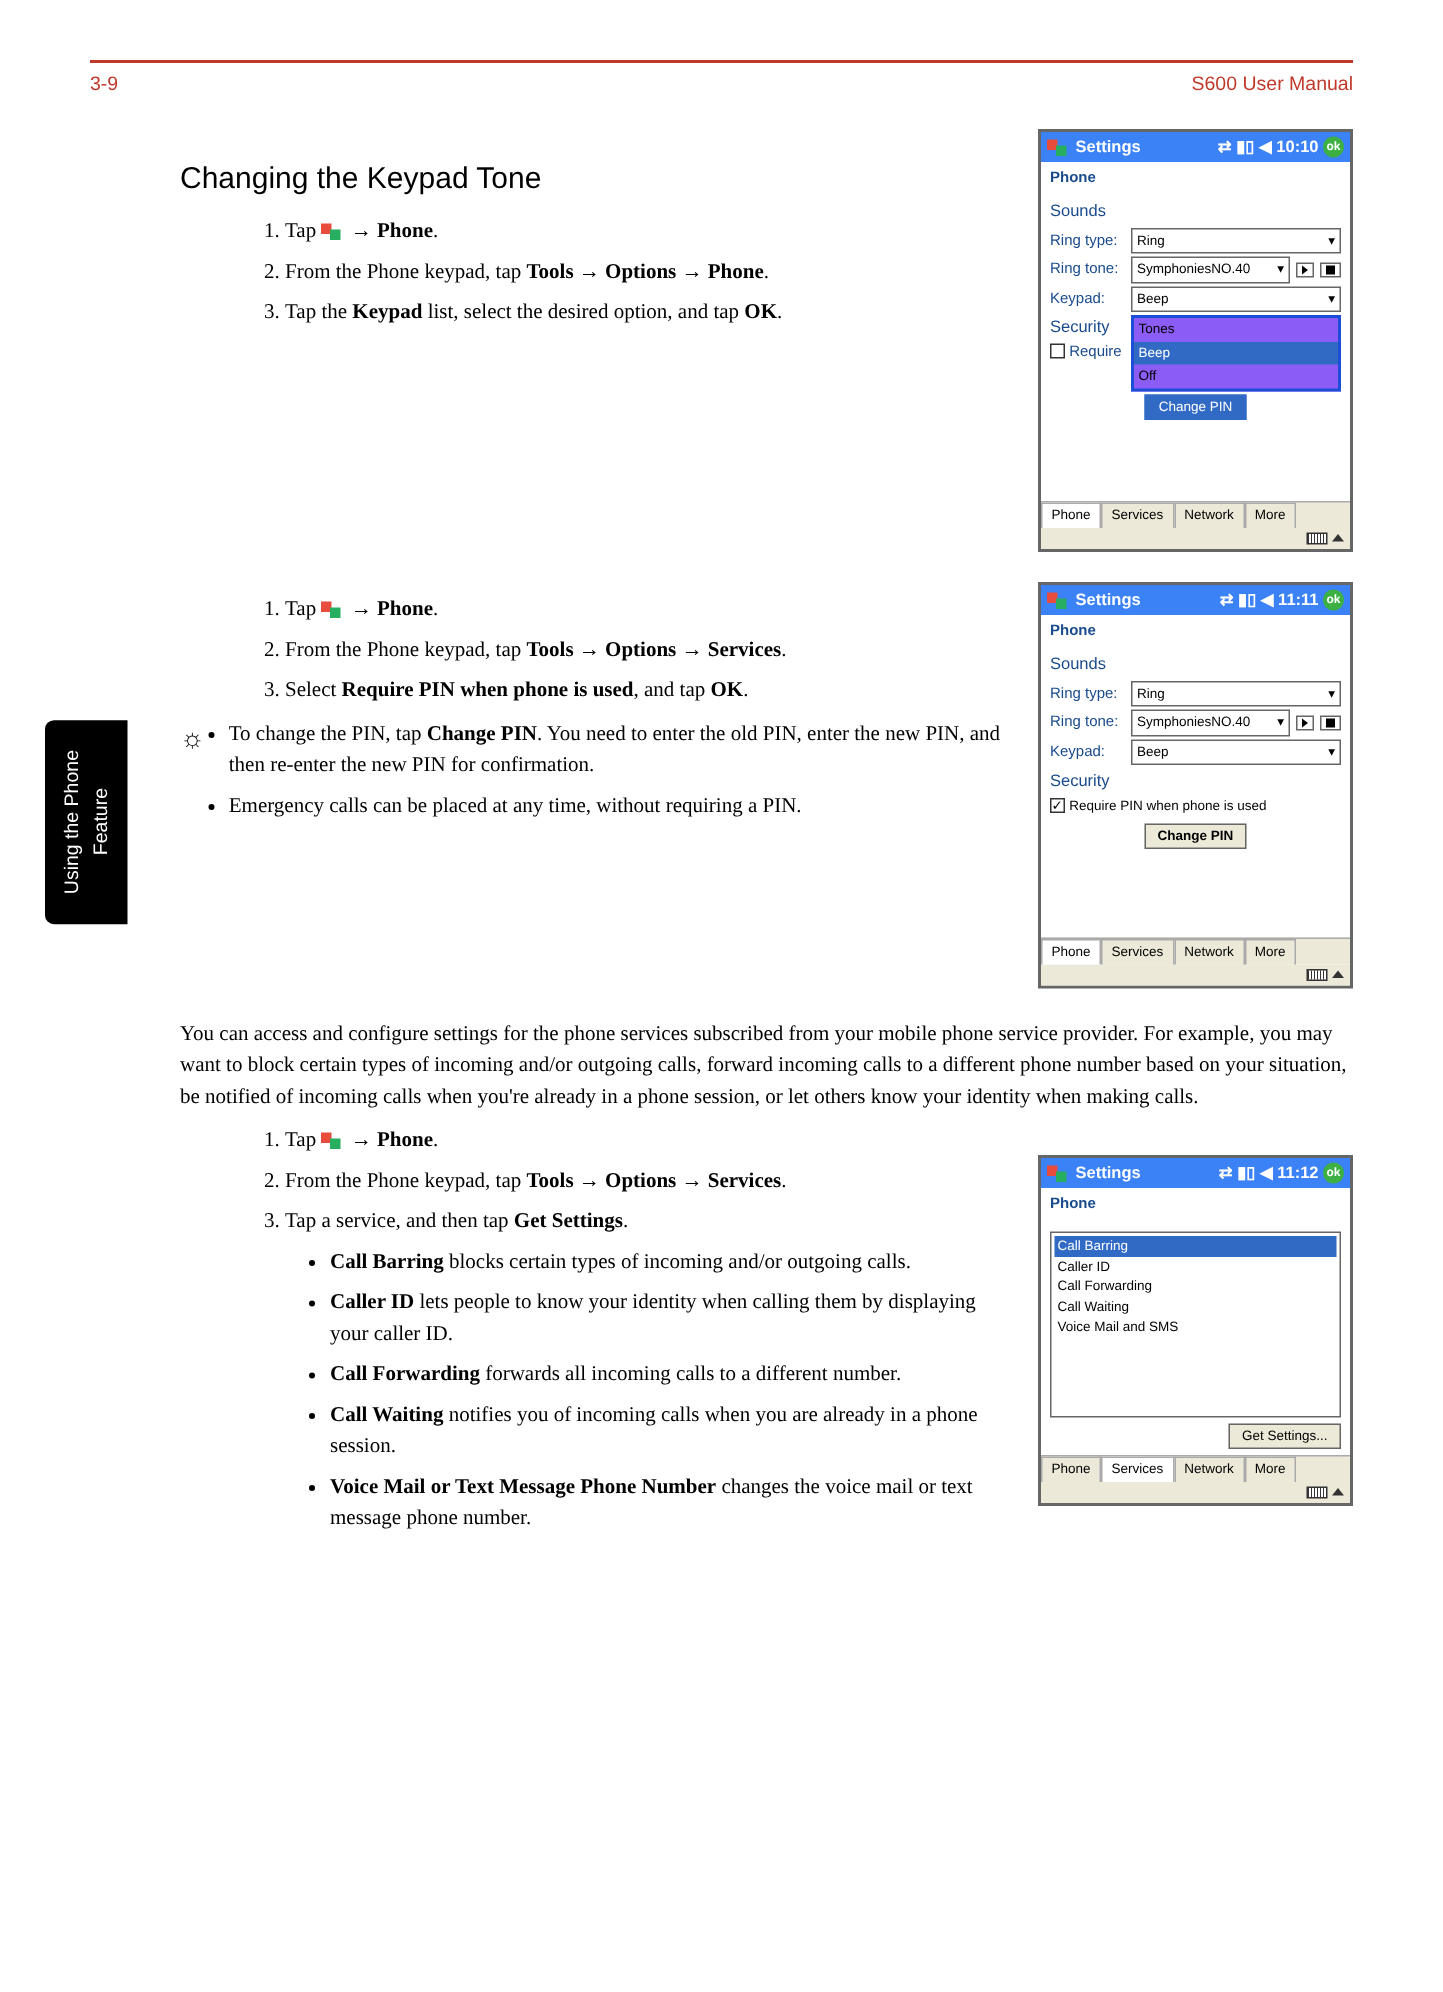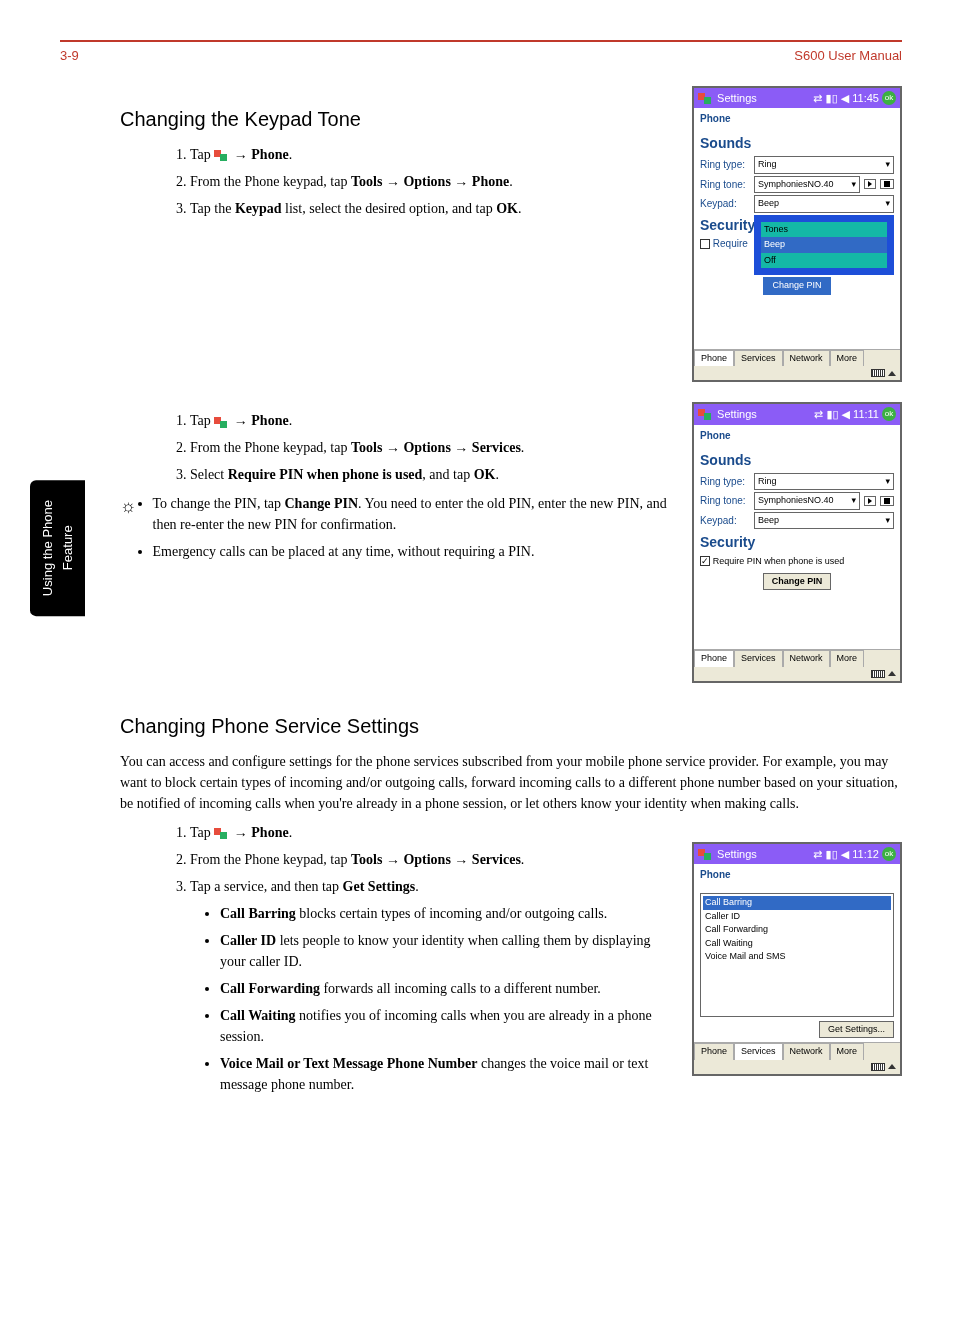--- a/index.html
+++ b/index.html
@@ -9,30 +9,30 @@
   .side-tab { position: absolute; left: 30px; top: 480px; background: #000; color: #fff; padding: 20px 8px; writing-mode: vertical-rl; transform: rotate(180deg); font-family: Arial, sans-serif; font-size: 13px; text-align: center; border-radius: 0 6px 6px 0; }
   .content { margin-left: 60px; position: relative; }
   h2 { font-family: Arial, sans-serif; font-weight: normal; font-size: 20px; margin: 18px 0 10px 0; }
   ol { list-style: decimal; margin-left: 22px; }
   ol > li { margin-bottom: 6px; margin-left: 48px; }
   .bold { font-weight: bold; }
   .section-row { display: flex; gap: 20px; align-items: flex-start; margin-bottom: 10px; }
   .text-col { flex: 1; }
   .shot-col { width: 210px; flex-shrink: 0; }
   .screenshot { border: 2px solid #666; width: 210px; font-family: Tahoma, Arial, sans-serif; font-size: 10px; margin-bottom: 10px; }
-  .shot-title { background: #8b5cf6; color: #fff; display: flex; align-items: center; padding: 2px 4px; font-weight: normal; font-size: 11px; }
+  .shot-title { background: #3b82f6; color: #fff; display: flex; align-items: center; padding: 2px 4px; font-weight: bold; font-size: 11px; }
   .shot-title .spacer { flex: 1; }
   .shot-ok { background: #3cb043; color: #fff; border-radius: 50%; width: 14px; height: 14px; display: inline-flex; align-items: center; justify-content: center; font-size: 8px; margin-left: 3px; }
   .shot-sub { color: #1a4b8c; font-weight: bold; padding: 3px 6px; }
   .shot-body { padding: 4px 6px; }
-  .shot-label { color: #1a4b8c; font-weight: bold; font-size: 14px; }
+  .shot-label { color: #1a4b8c; font-weight: normal; font-size: 11px; }
   .shot-row { display: flex; align-items: center; margin: 2px 0; gap: 4px; justify-content: space-between; }
   .shot-row .lbl { width: 50px; color: #1a4b8c; font-size: 10px; }
   .shot-input { border: 1px solid #666; background: #fff; padding: 1px 3px; font-size: 9px; flex: 1; display: flex; justify-content: space-between; align-items: center; }
-  .shot-drop { border: 7px solid #1d4ed8; background: #14b8a6; font-size: 9px; }
+  .shot-drop { border: 2px solid #1d4ed8; background: #8b5cf6; font-size: 9px; }
   .shot-drop div { padding: 1px 3px; }
   .shot-drop .sel { background: #316ac5; color: #fff; }
   .shot-btn { border: 1px solid #666; background: #ece9d8; padding: 1px 8px; font-size: 9px; display: inline-block; }
   .shot-tabs { display: flex; border-top: 1px solid #aaa; background: #ece9d8; }
   .shot-tab { border: 1px solid #aaa; border-bottom: none; padding: 1px 6px; font-size: 9px; background: #fff; }
   .shot-tab.inactive { background: #ece9d8; }
   .shot-foot { background: #ece9d8; height: 14px; display: flex; justify-content: flex-end; align-items: center; padding: 0 4px; }
   .tip-icon { font-size: 18px; margin-right: 6px; vertical-align: top; }
   .tip-list { list-style: disc; margin-left: 40px; }
   .tip-list li { margin-bottom: 6px; }
@@ -81,21 +81,21 @@
         <li>
           <span>Tap the </span><span class="bold">Keypad</span><span> list, select the desired option, and tap </span><span class="bold">OK</span><span>.</span>
         </li>
       </ol>
     </div>
     <div class="shot-col">
       <div class="screenshot">
         <div class="shot-title">
           <span class="start-icon"></span>&nbsp;<span>Settings</span>
           <span class="spacer"></span>
-          <span>⇄</span>&nbsp;<span>▮▯</span>&nbsp;<span>◀</span>&nbsp;<span>11:45</span>
+          <span>⇄</span>&nbsp;<span>▮▯</span>&nbsp;<span>◀</span>&nbsp;<span>10:10</span>
           <span class="shot-ok">ok</span>
         </div>
         <div class="shot-sub">Phone</div>
         <div class="shot-body">
           <div class="shot-label">Sounds</div>
           <div class="shot-row">
             <span class="lbl">Ring type:</span>
             <span class="shot-input">
                 <span>Ring</span>
                 <span>▾</span>
@@ -216,21 +216,20 @@
           <span class="shot-tab">Phone</span>
           <span class="shot-tab inactive">Services</span>
           <span class="shot-tab inactive">Network</span>
           <span class="shot-tab inactive">More</span>
         </div>
         <div class="shot-foot"><span class="kbd-ico"></span>&nbsp;<span class="up-arrow"></span></div>
       </div>
     </div>
   </div>
 
-  <h2>Changing Phone Service Settings</h2>
   <p>You can access and configure settings for the phone services subscribed from your mobile phone service provider. For example, you may want to block certain types of incoming and/or outgoing calls, forward incoming calls to a different phone number based on your situation, be notified of incoming calls when you're already in a phone session, or let others know your identity when making calls.</p>
 
   <div class="section-row" style="margin-top:8px">
     <div class="text-col">
       <ol>
         <li>
           <span>Tap </span><span class="start-icon"></span><span> → </span><span class="bold">Phone</span><span>.</span>
         </li>
         <li>
           <span>From the Phone keypad, tap </span><span class="bold">Tools</span><span> → </span><span class="bold">Options</span><span> → </span><span class="bold">Services</span><span>.</span>

